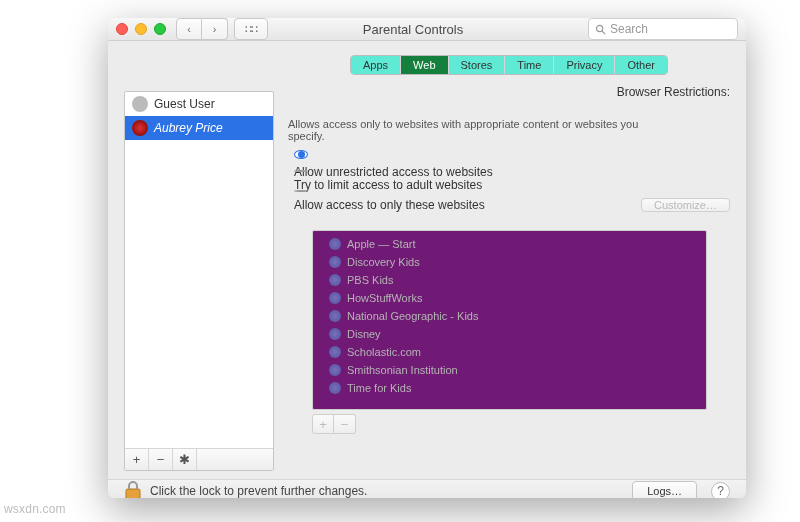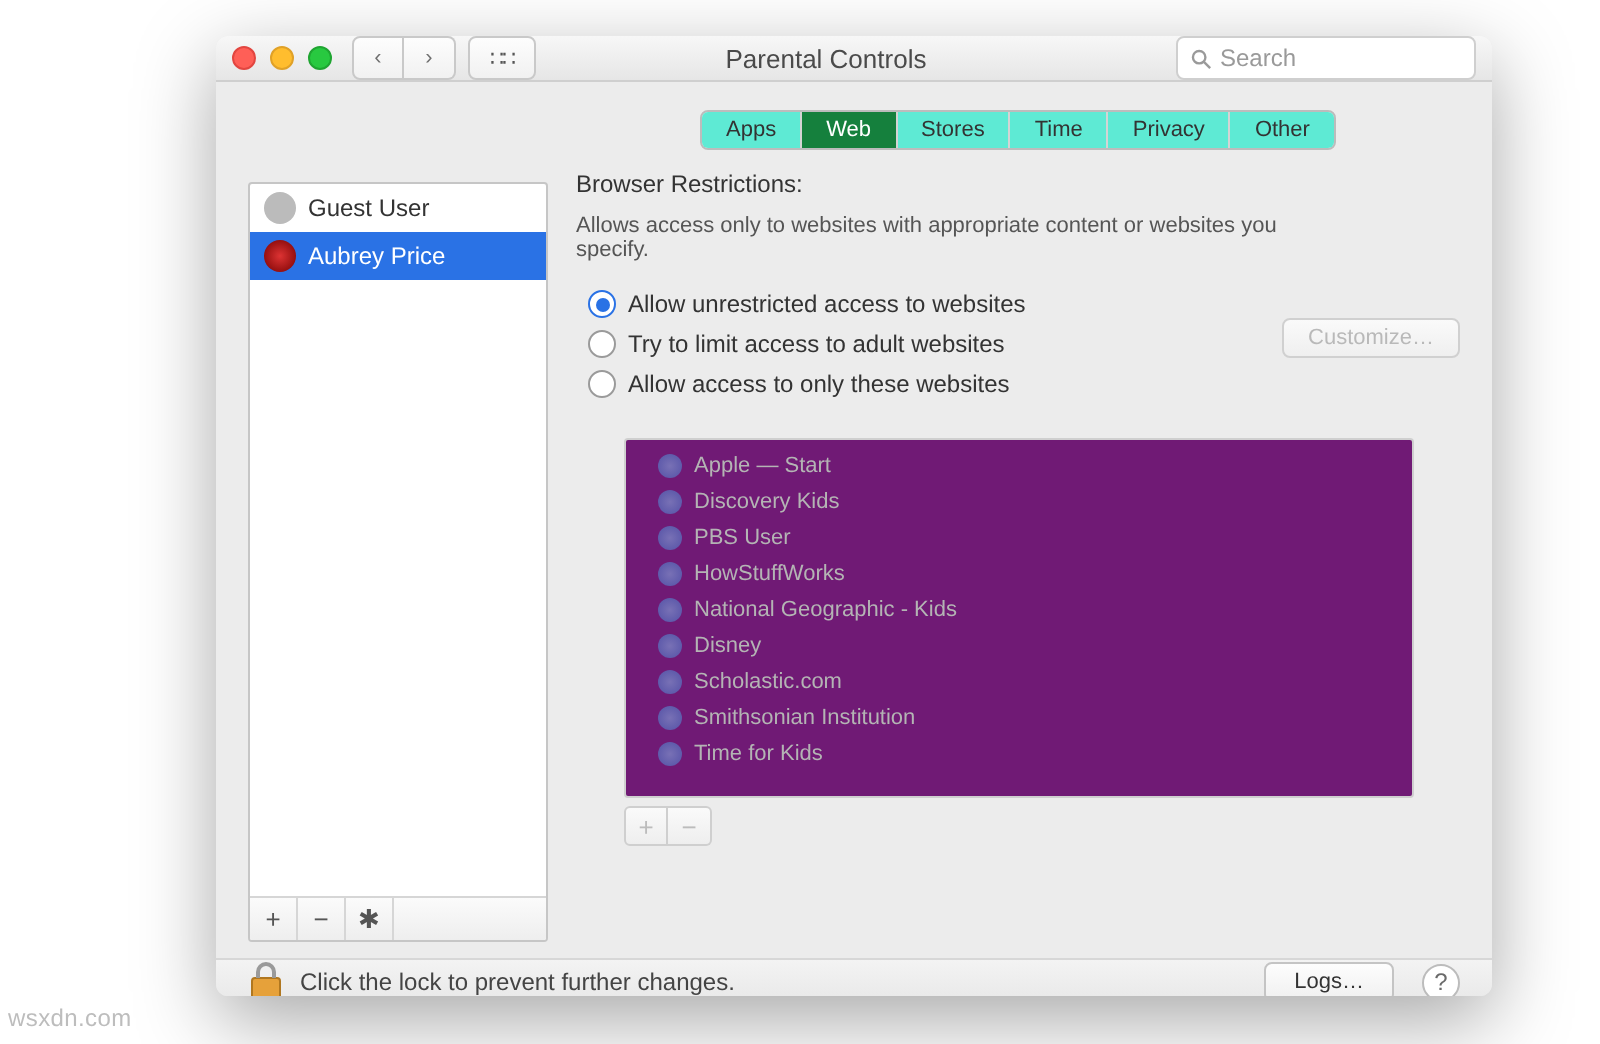--- a/index.html
+++ b/index.html
@@ -40,38 +40,38 @@
   .body { flex:1; padding: 14px 16px 8px 16px; display:flex; gap:14px; }
   .sidebar {
     width:150px; height:380px; background:#fff; border:1px solid #c6c6c6; border-radius:2px;
     display:flex; flex-direction:column; overflow:hidden;margin-top:36px;
   }
   .userlist{flex:1;}
   .user {
     height:24px; display:flex; align-items:center; gap:6px; padding:0 7px;
     font-size:12px; color:#333;
   }
-  .user.sel{ background:#2a72e5; color:#fff;}
+  .user.sel{ background:#2a72e5; color:#fff;font-style:italic;}
   .avatar{width:16px;height:16px;border-radius:50%;background:#bbb;display:inline-block;}
   .avatar.sel{background:radial-gradient(#d33,#700);}
   .sidebar-tools{
     height:22px;border-top:1px solid #d6d6d6;background:linear-gradient(#fbfbfb,#eee);
     display:flex;align-items:stretch;
   }
   .stool{width:24px;border-right:1px solid #d6d6d6;display:flex;align-items:center;justify-content:center;font-size:13px;color:#555;}
   .content{flex:1; display:flex; flex-direction:column;}
   .tabbar{display:flex;justify-content:center;margin-bottom:10px;}
   .tabs{display:flex;border:1px solid #bcbcbc;border-radius:4px;overflow:hidden;height:20px;}
   .tab{padding:0 12px;font-size:11px;display:flex;align-items:center;background:#5eead4;color:#333;border-right:1px solid #d4d4d4;}
   .tab:last-child{border-right:none;}
   .tab.active{background:#15803d;color:#fff;}
-  .section-title{font-size:12px;color:#333;margin-bottom:8px;}
+  .section-title{font-size:12px;color:#333;margin-bottom:19px;text-align:right;}
   .section-desc{font-size:11px;color:#555;margin-bottom:8px;max-width:380px;}
   .radios{margin-left:6px;}
-  .radiorow{display:flex;align-items:flex-end;gap:6px;font-size:12px;color:#333;height:20px;}
+  .radiorow{display:flex;align-items:flex-start;gap:6px;font-size:12px;color:#333;height:20px;flex-direction:column;}
   .radio{
     width:14px;height:14px;border-radius:50%;border:1px solid #9a9a9a;background:#fff;
     display:flex;align-items:center;justify-content:center;
   }
   .radio.on{border-color:#2a72e5;}
   .radio.on::after{content:"";width:7px;height:7px;border-radius:50%;background:#2a72e5;}
   .custbtn{
     margin-left:auto; height:20px; padding:0 12px; font-size:11px; border:1px solid #d0d0d0;
     border-radius:4px; background:linear-gradient(#fafafa,#efefef); color:#b9b9b9;
   }
@@ -183,21 +183,21 @@
         <div class="siterow">
             <span class="globe"></span>
             <span>Apple — Start</span>
           </div>
         <div class="siterow">
             <span class="globe"></span>
             <span>Discovery Kids</span>
           </div>
         <div class="siterow">
             <span class="globe"></span>
-            <span>PBS User</span>
+            <span>PBS Kids</span>
           </div>
         <div class="siterow">
             <span class="globe"></span>
             <span>HowStuffWorks</span>
           </div>
         <div class="siterow">
             <span class="globe"></span>
             <span>National Geographic - Kids</span>
           </div>
         <div class="siterow">

